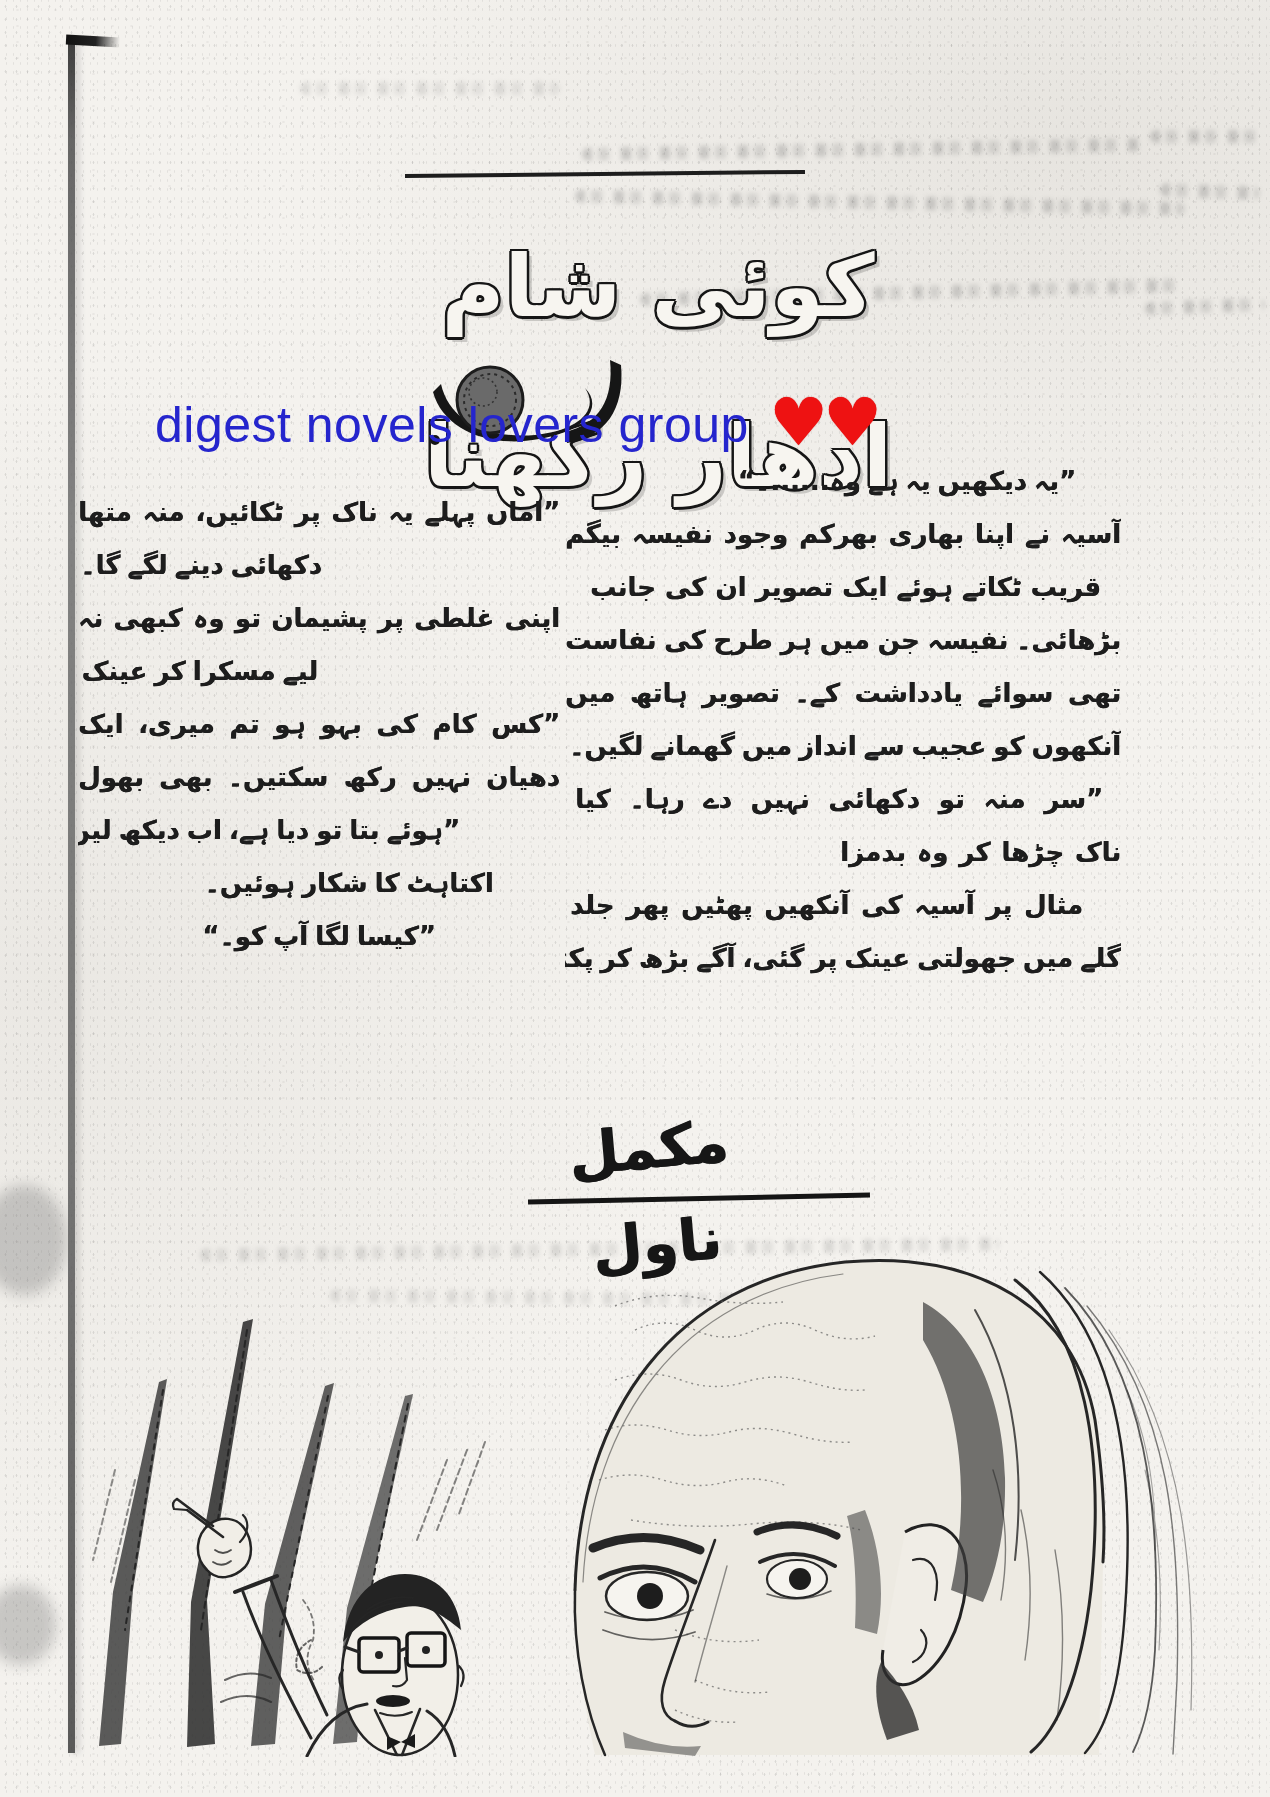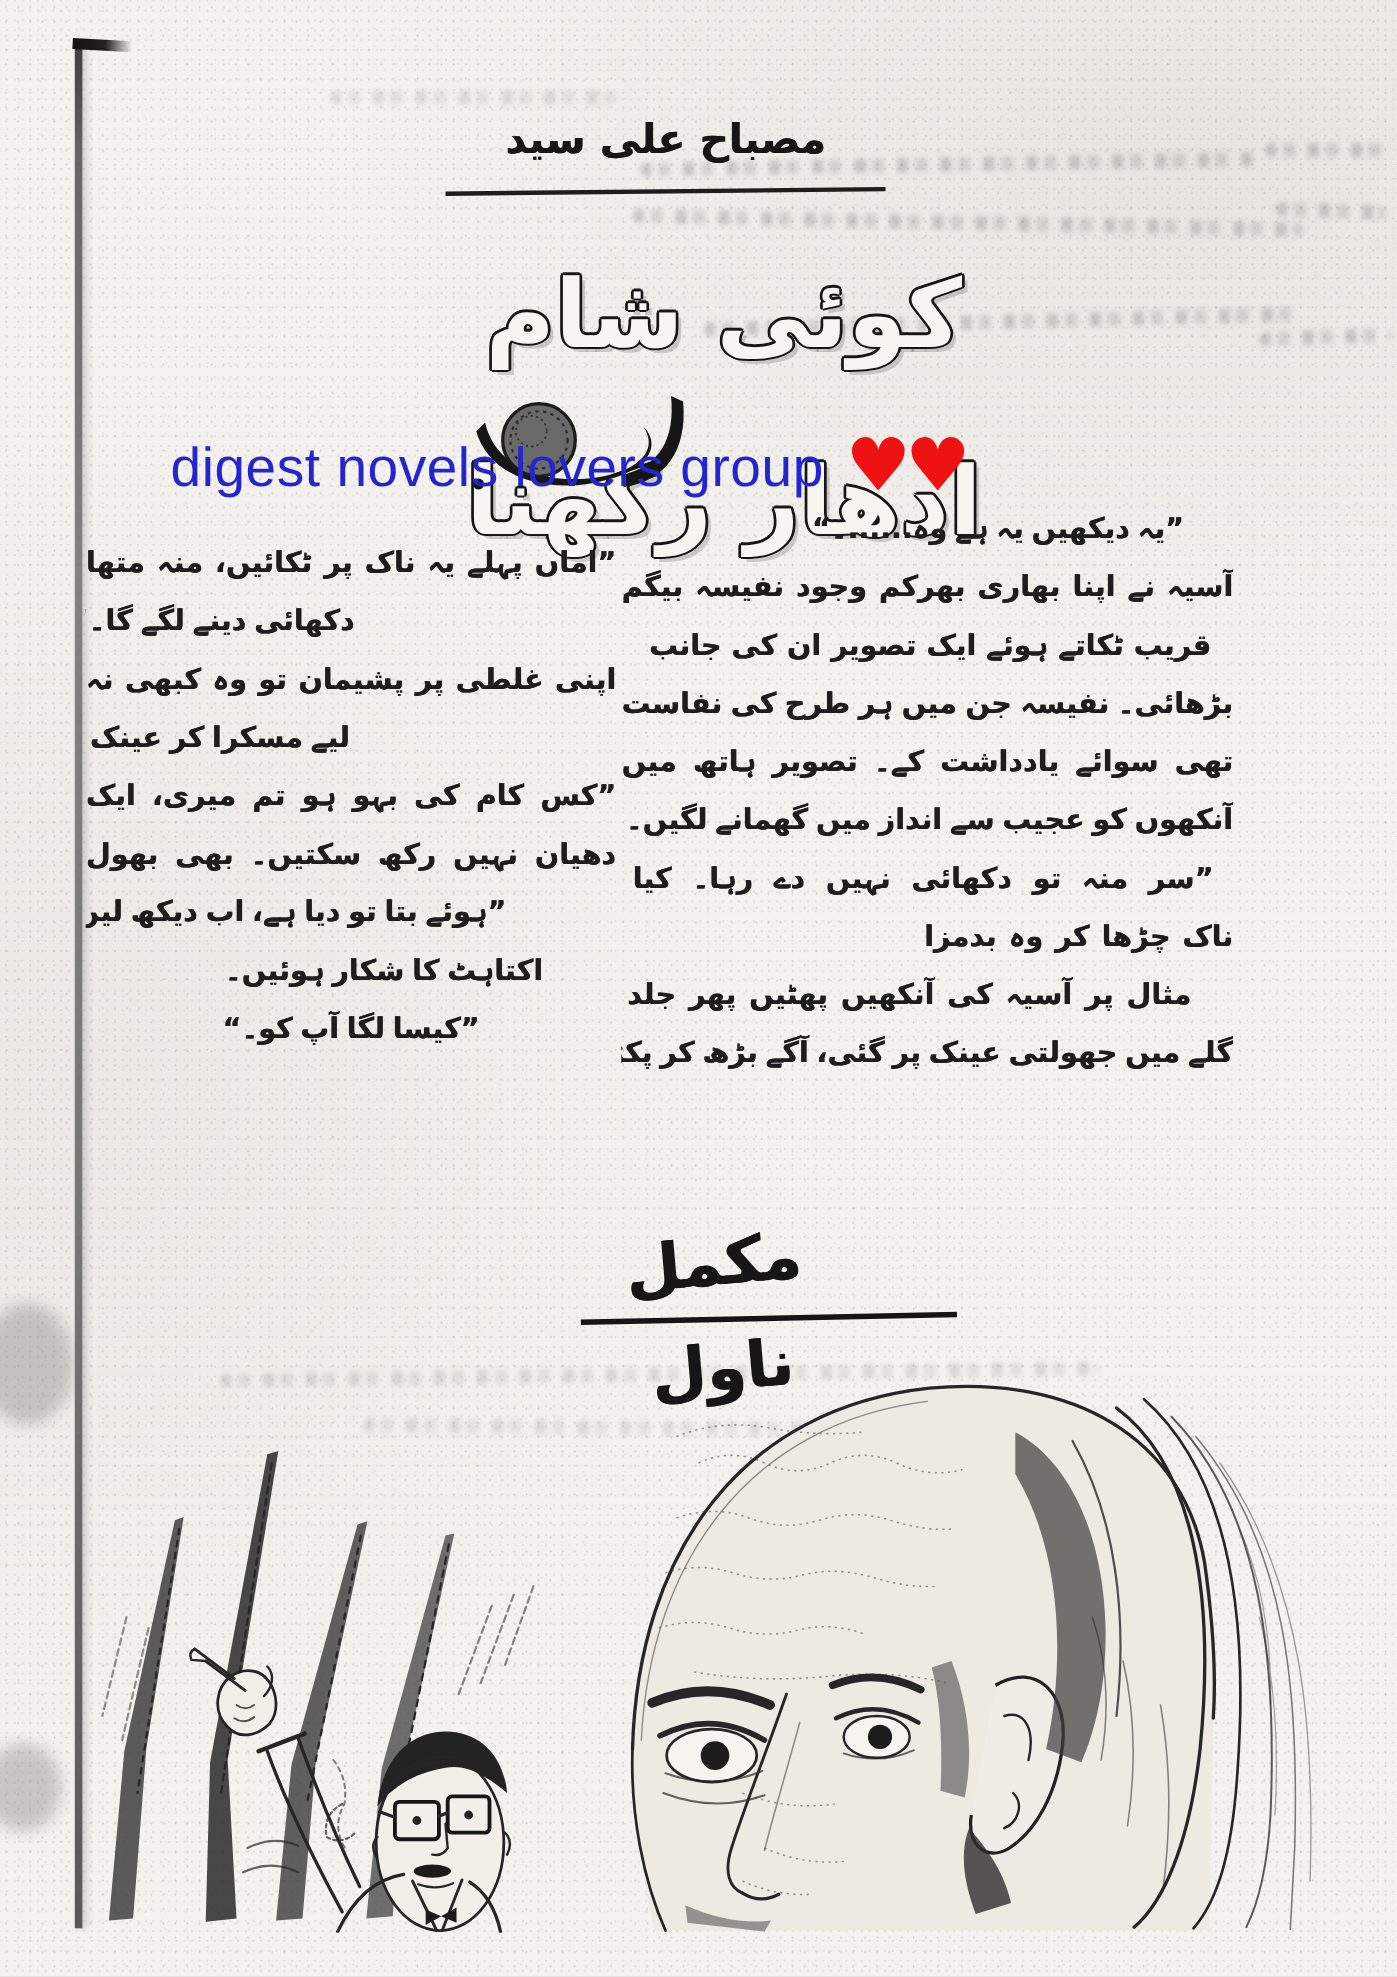--- a/index.html
+++ b/index.html
@@ -79,21 +79,20 @@
   <div class="abs ghost" style="left:575px;top:196px;width:610px;transform:rotate(1.2deg);"></div>
   <div class="abs ghost" style="left:640px;top:286px;width:540px;transform:rotate(-1.5deg);"></div>
   <div class="abs ghost" style="left:1150px;top:130px;width:110px;"></div>
   <div class="abs ghost" style="left:1160px;top:185px;width:100px;transform:rotate(2deg);"></div>
   <div class="abs ghost" style="left:1145px;top:300px;width:120px;transform:rotate(-2deg);"></div>
   <div class="abs ghost" style="left:200px;top:1243px;width:800px;transform:rotate(-.8deg);opacity:.35;"></div>
   <div class="abs ghost" style="left:330px;top:1292px;width:600px;transform:rotate(.6deg);opacity:.3;"></div>
   <div class="abs blob" style="left:-18px;top:1185px;width:85px;height:110px;"></div>
   <div class="abs blob" style="left:-14px;top:1585px;width:70px;height:80px;"></div>
 
-  <div class="abs author">مصباح علی سید</div>
   <div class="abs author-underline"></div>
   <div class="abs title">کوئی شام ادھار رکھنا</div>
 
   <svg class="abs" style="left:415px;top:332px;" width="220" height="130" viewBox="0 0 220 130">
     <path d="M18 60 C30 104 90 122 150 100 C178 89 184 70 170 56 C186 80 160 99 120 103 C70 107 34 88 26 52 Z" fill="#161616"></path>
     <path d="M150 100 C184 92 199 68 195 28 L206 33 C210 78 190 105 152 111 Z" fill="#161616"></path>
     <circle cx="75" cy="68" r="33" fill="#6a6a6a"></circle>
     <circle cx="75" cy="68" r="33" fill="none" stroke="#1c1c1c" stroke-width="3"></circle>
     <circle cx="75" cy="68" r="26" fill="none" stroke="#2b2b2b" stroke-width="2" stroke-dasharray="3 4"></circle>
     <circle cx="68" cy="60" r="14" fill="none" stroke="#333" stroke-width="1.6" stroke-dasharray="2 3"></circle>

